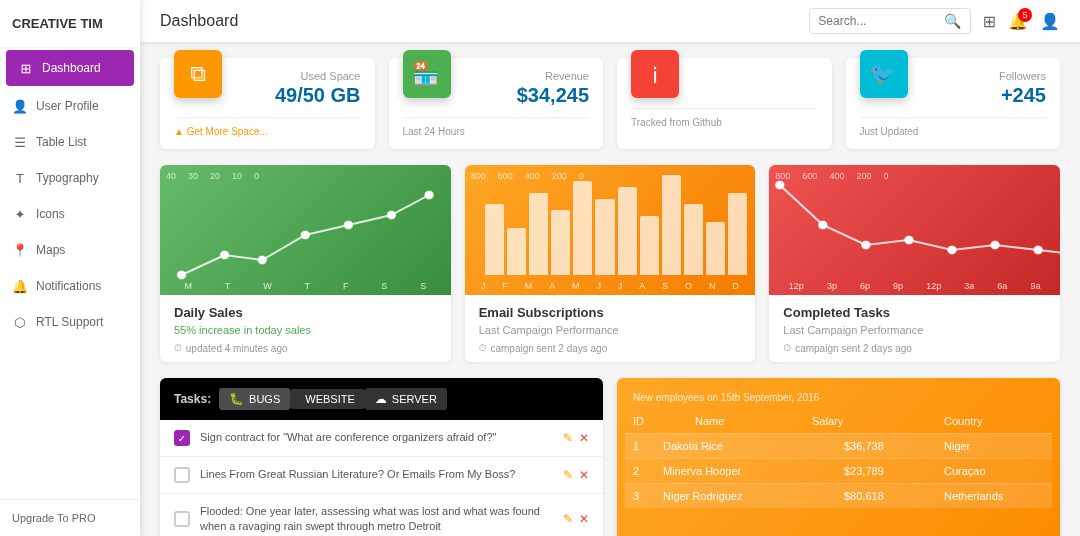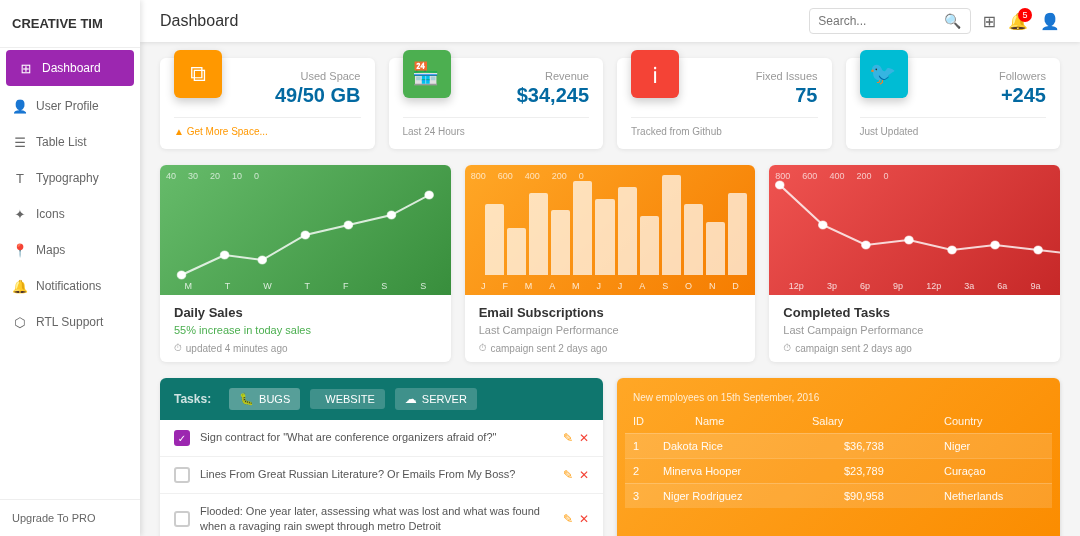--- a/index.html
+++ b/index.html
@@ -227,25 +227,24 @@
     }
 
     
     .tasks-card {
       background: #fff;
       border-radius: 6px;
       box-shadow: 0 1px 4px rgba(0,0,0,0.08);
       overflow: hidden;
     }
     .tasks-header {
-      background: #0f766e;
+      background: #000000;
       padding: 10px 14px;
       display: flex;
       align-items: center;
-      gap: 10px;
       color: white;
       font-size: 12px;
     }
     .tasks-header-label { font-size: 12px; font-weight: 600; color: rgba(255,255,255,0.8); margin-right: 8px; }
     .task-tab {
       display: flex;
       align-items: center;
       gap: 5px;
       background: rgba(255,255,255,0.2);
       padding: 4px 10px;
@@ -395,24 +394,20 @@
         <div class="stat-value">$34,245</div>
       </div>
     </div>
     <div class="stat-footer">
       <span class="stat-footer-normal">Last 24 Hours</span>
     </div>
   </div>
         <div class="stat-card">
     <div class="stat-card-top">
       <div class="stat-icon-box" style="background:#f44336">ℹ</div>
-      <div class="stat-info">
-        <div class="stat-label">Fixed Issues</div>
-        <div class="stat-value">75</div>
-      </div>
     </div>
     <div class="stat-footer">
       <span class="stat-footer-normal">Tracked from Github</span>
     </div>
   </div>
         <div class="stat-card">
     <div class="stat-card-top">
       <div class="stat-icon-box" style="background:#00bcd4">🐦</div>
       <div class="stat-info">
         <div class="stat-label">Followers</div>
@@ -610,20 +605,20 @@
   </div>
   <div class="emp-row">
     <span>2</span>
     <span>Minerva Hooper</span>
     <span>$23,789</span>
     <span>Curaçao</span>
   </div>
   <div class="emp-row">
     <span>3</span>
     <span>Niger Rodriguez</span>
-    <span>$90,958</span>
+    <span>$80,618</span>
     <span>Netherlands</span>
   </div>
   </div>
         </div>
     </div>
   </div>
 </div>
 
 </body></html>

